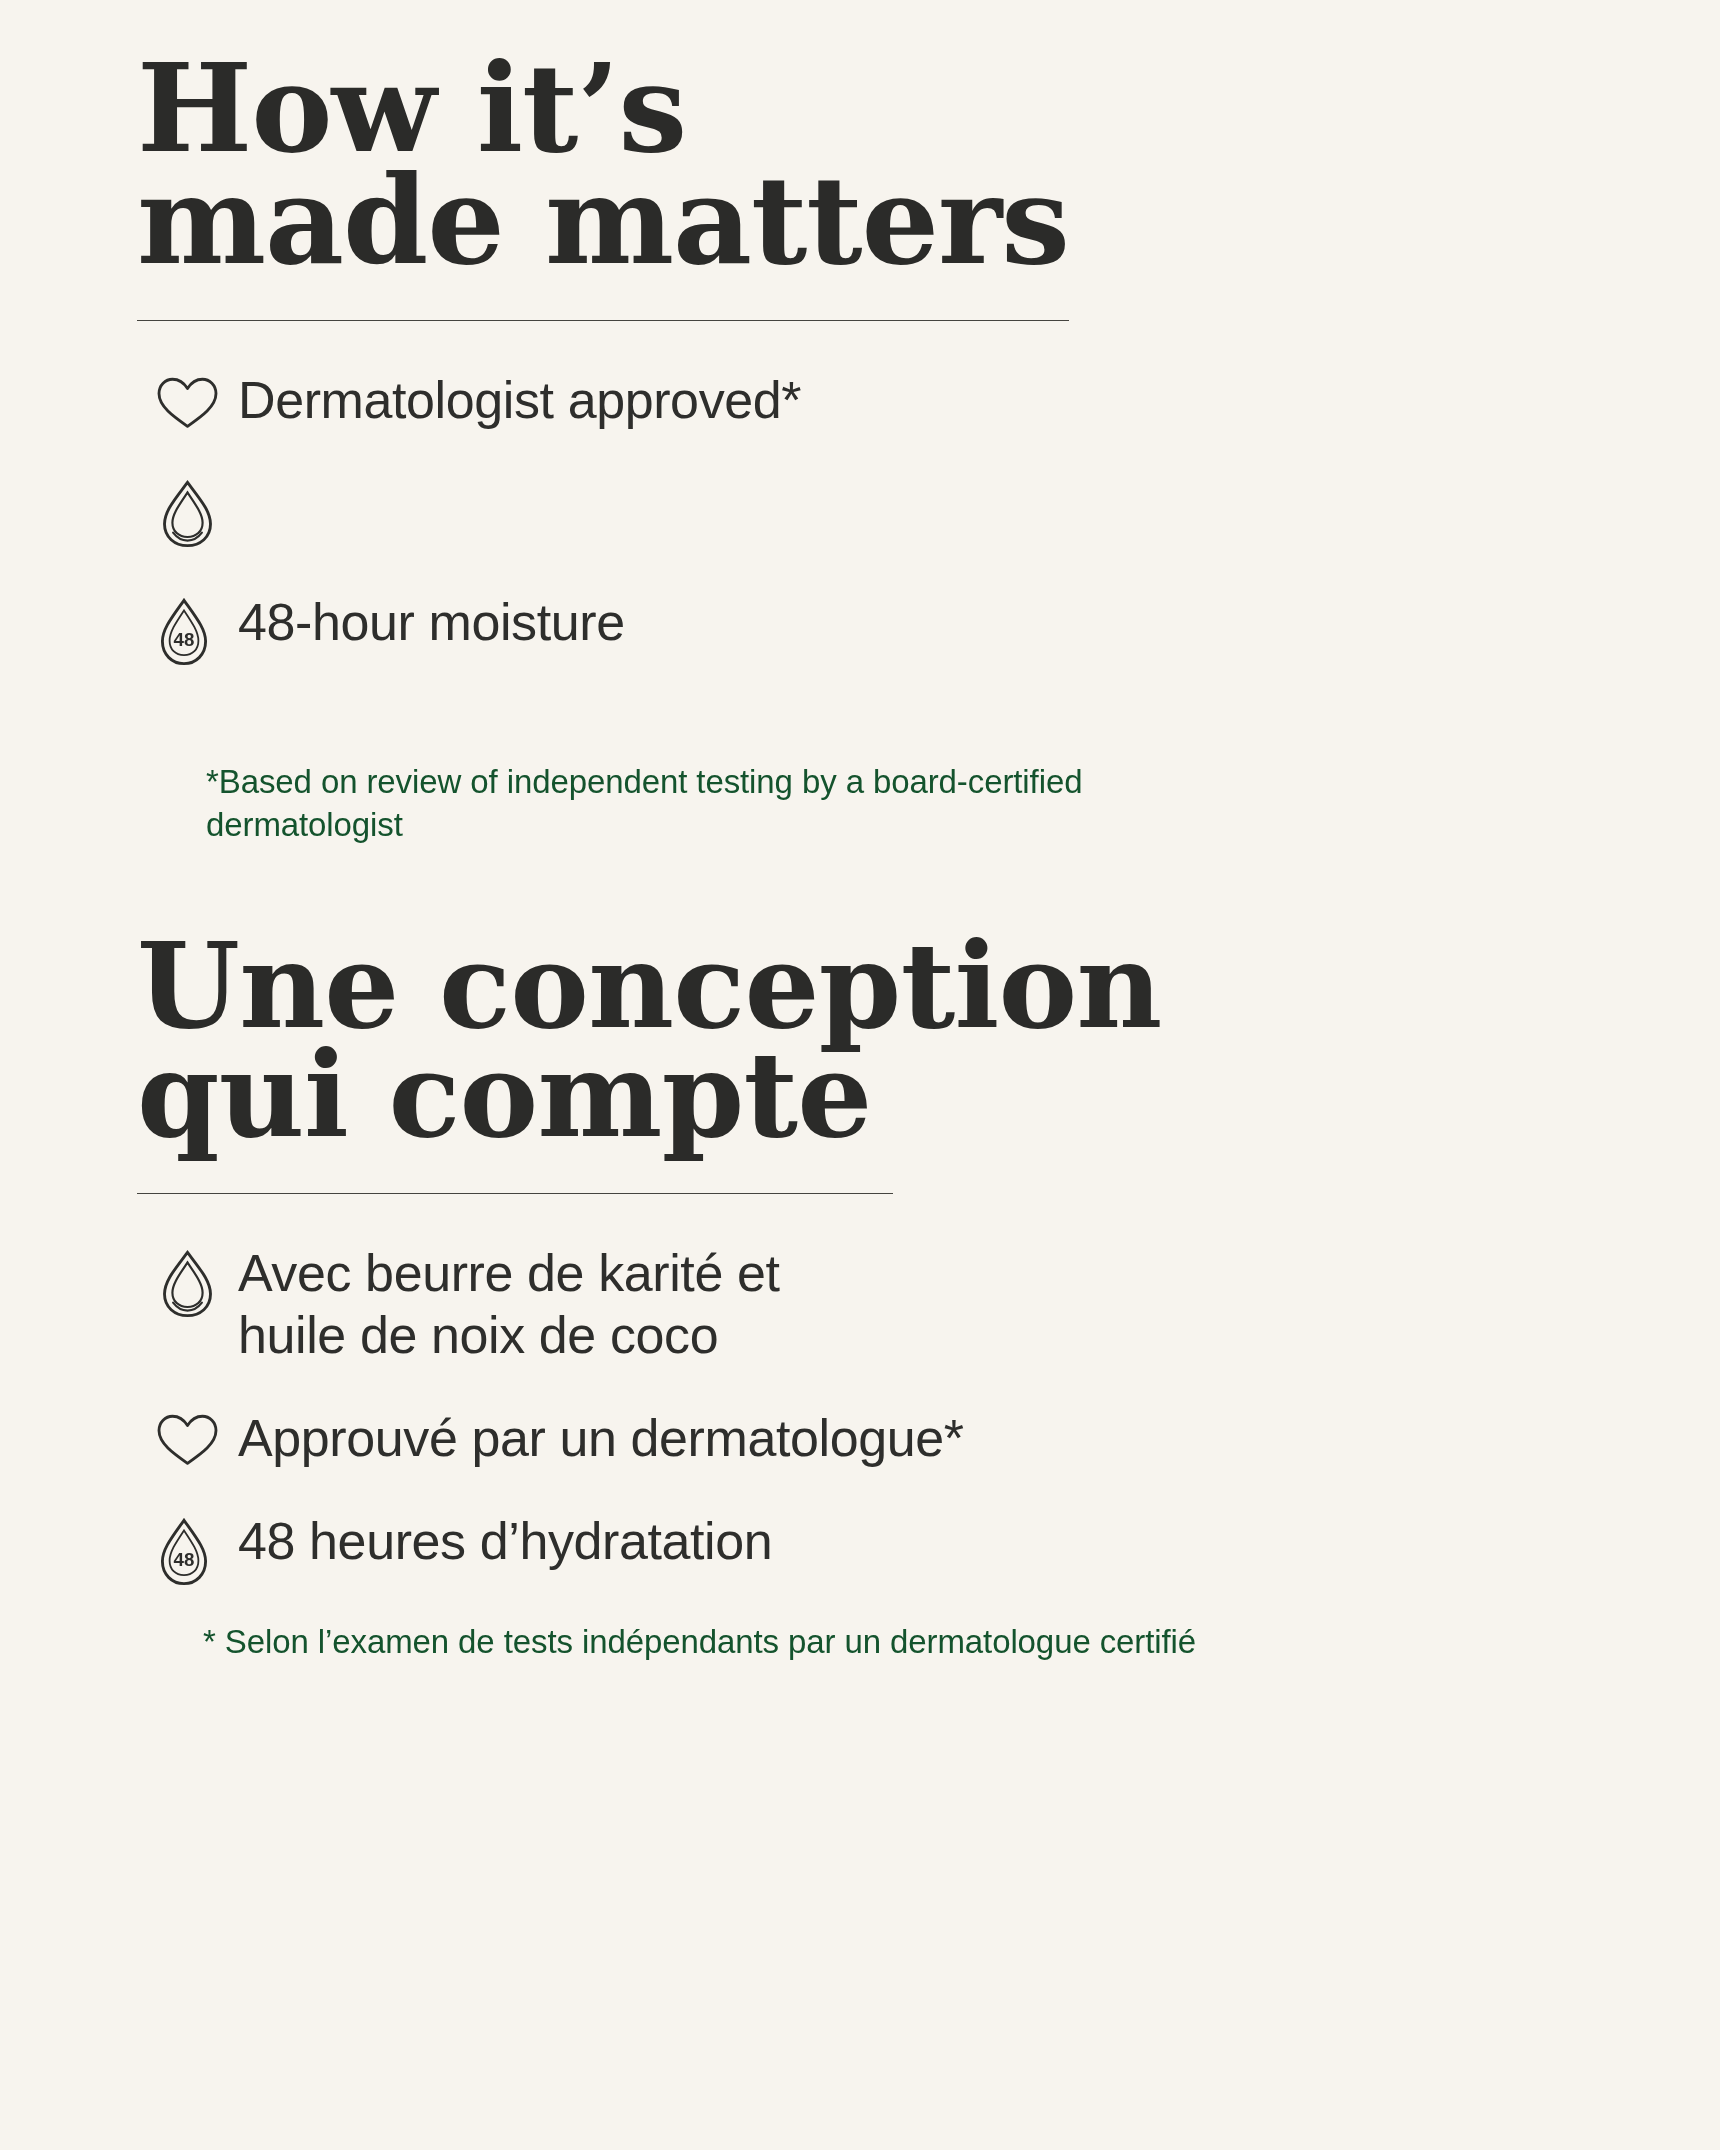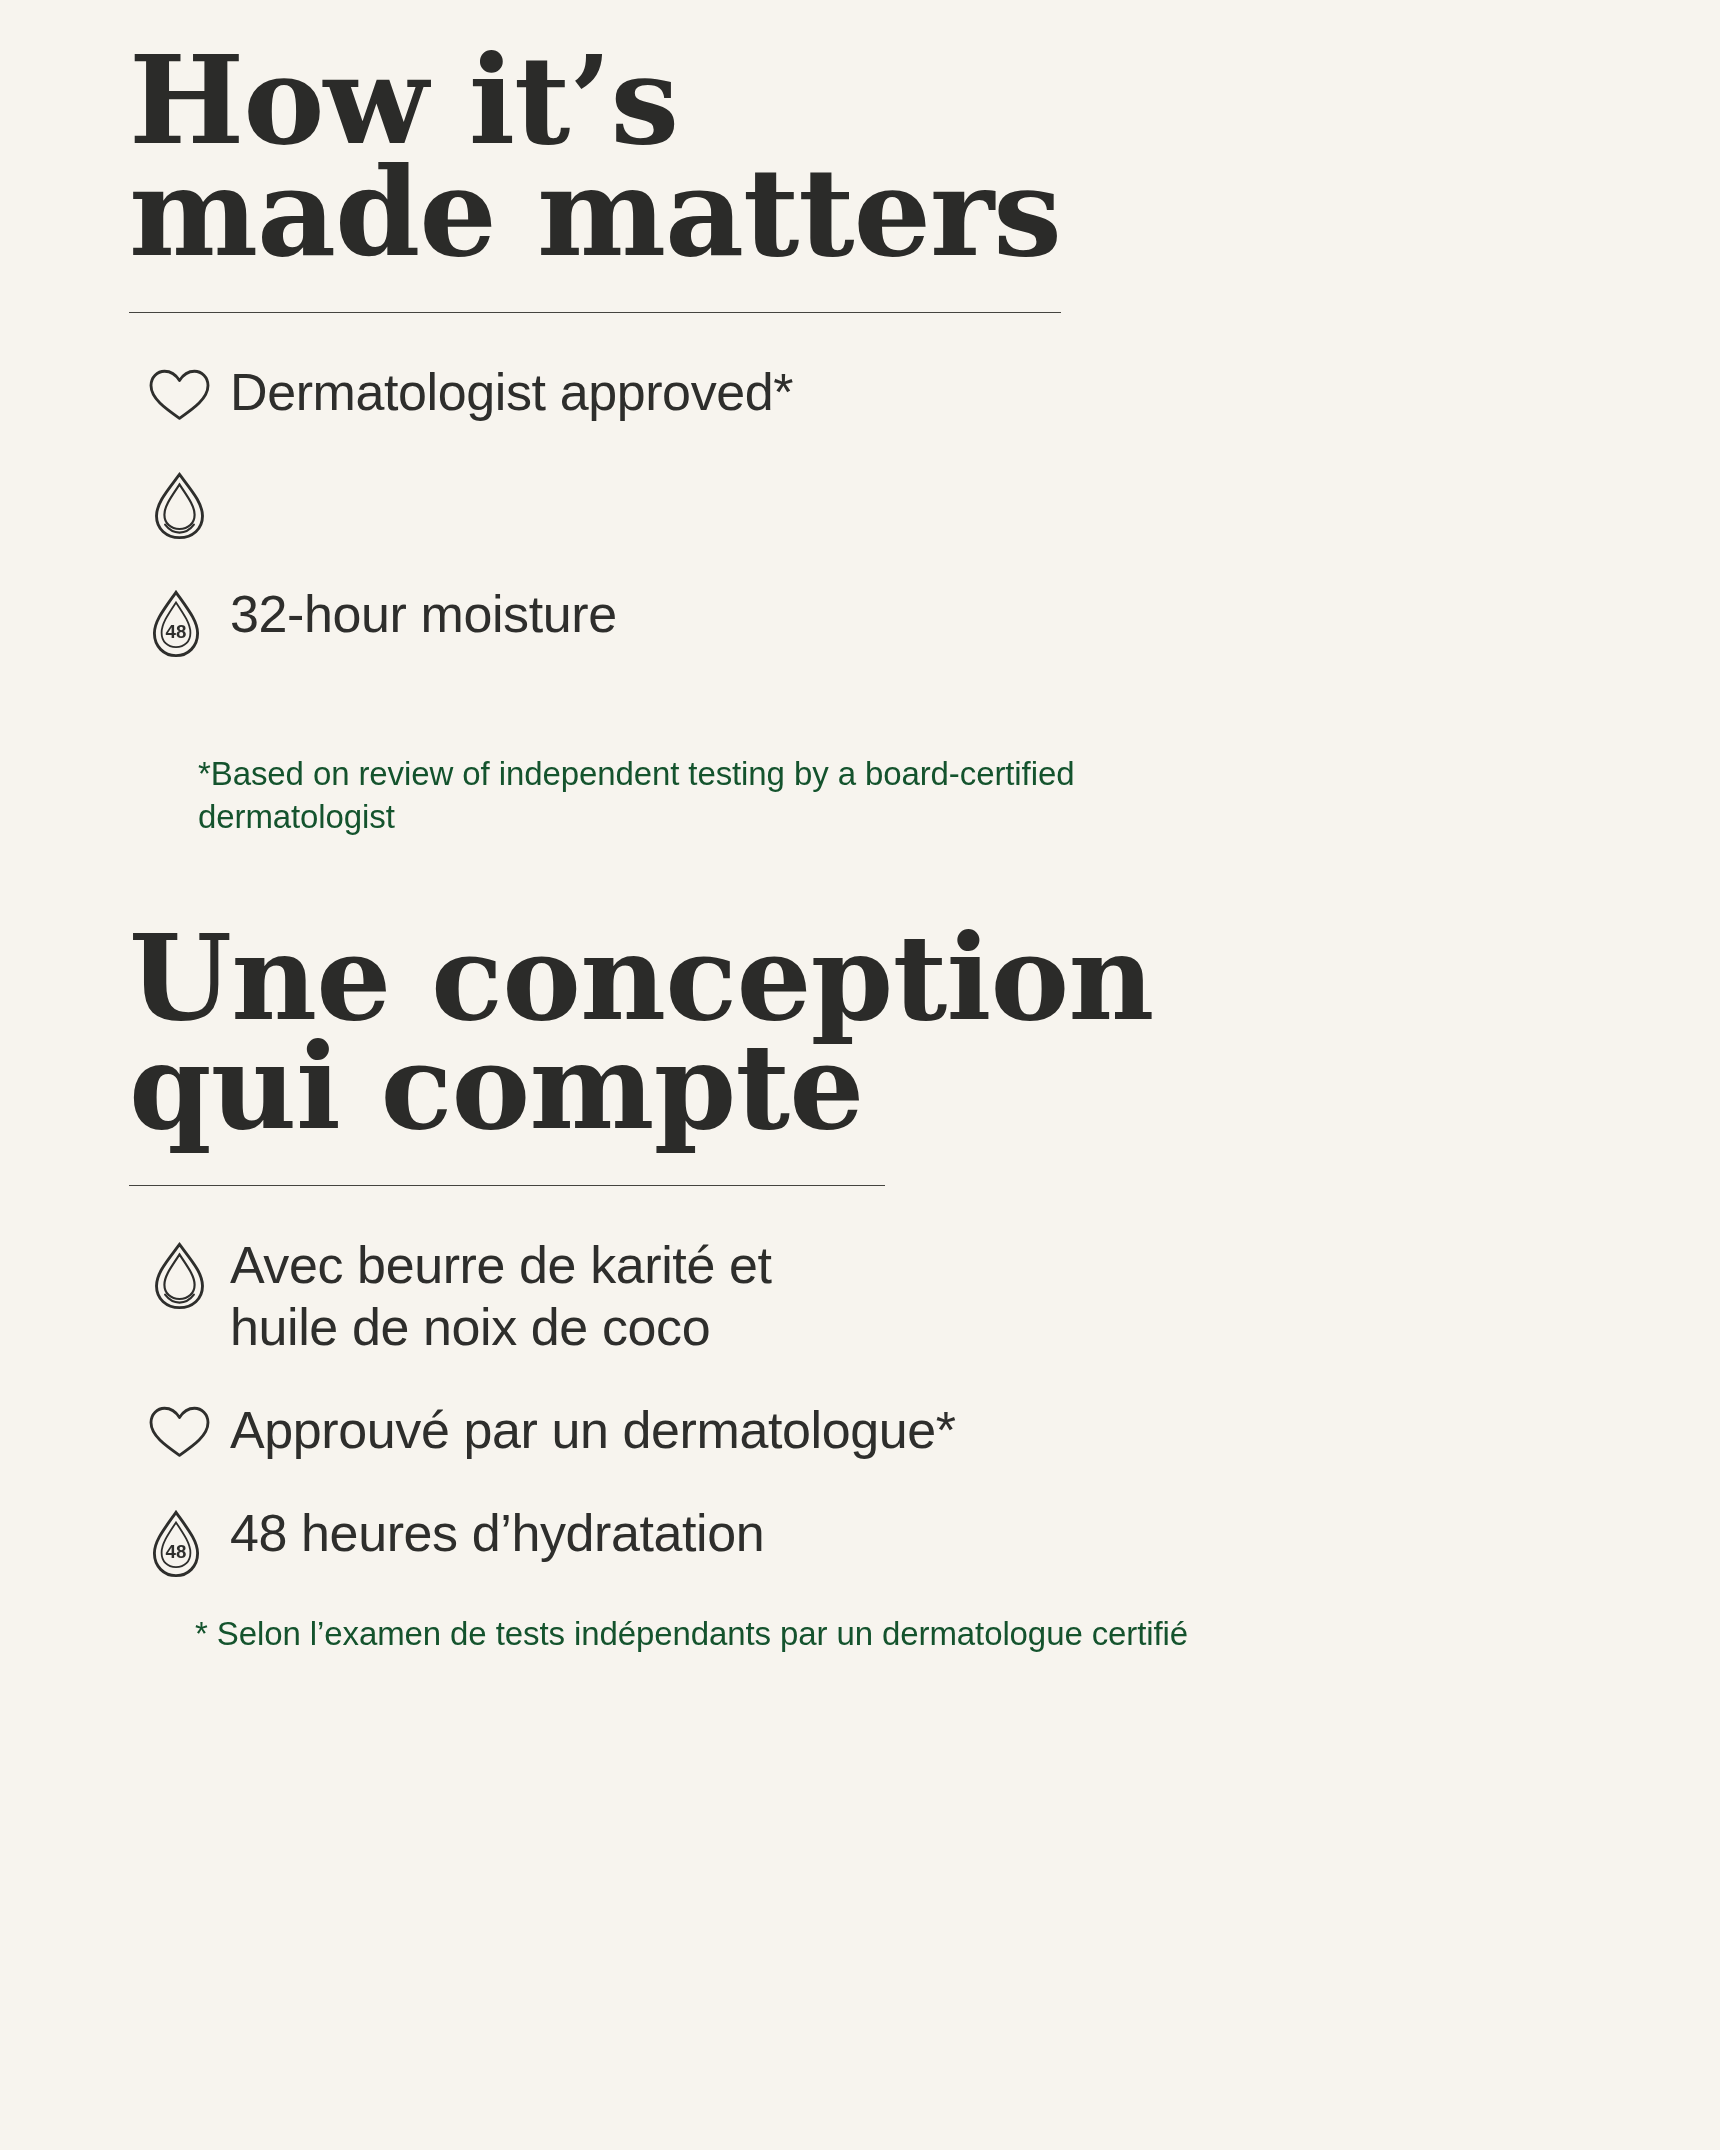--- a/index.html
+++ b/index.html
@@ -11,21 +11,21 @@
     width: 1721px;
     height: 2151px;
     font-family: "Liberation Sans", sans-serif;
     color: #2e2e2c;
     overflow: hidden;
   }
   .page {
     width: 1390px;
     height: 2151px;
     box-sizing: border-box;
-    padding: 0;
+    padding: 8px;
     position: relative;
   }
 
   
   .section {
     padding-left: 129px;
     padding-right: 86px;
   }
   .section-en { padding-top: 44px; }
   .section-fr { padding-top: 52px; }
@@ -145,21 +145,21 @@
       </li>
 
       <li class="benefit">
         <span class="benefit-icon">
           <svg width="62" height="72" viewBox="0 0 86 100">
             <path d="M43 6 C26 30 13 46 13 63 C13 81 26 94 43 94 C60 94 73 81 73 63 C73 46 60 30 43 6 Z" fill="none" stroke="#2e2e2c" stroke-width="4"></path>
             <path d="M43 20 C31 38 23 50 23 62 C23 74 31 82 43 82 C55 82 63 74 63 62 C63 50 55 38 43 20 Z" fill="none" stroke="#2e2e2c" stroke-width="2.5"></path>
             <text x="43" y="70" text-anchor="middle" font-family="Liberation Sans, sans-serif" font-size="26" font-weight="bold" fill="#2e2e2c">48</text>
           </svg>
         </span>
-        <span class="benefit-text">32-hour moisture</span>
+        <span class="benefit-text">48-hour moisture</span>
       </li>
 
     </ul>
 
     <p class="footnote footnote-en">*Based on review of independent testing by a board-certified dermatologist</p>
   </section>
 
   <section class="section section-fr">
 
     <h1 class="headline headline-fr">Une conception

